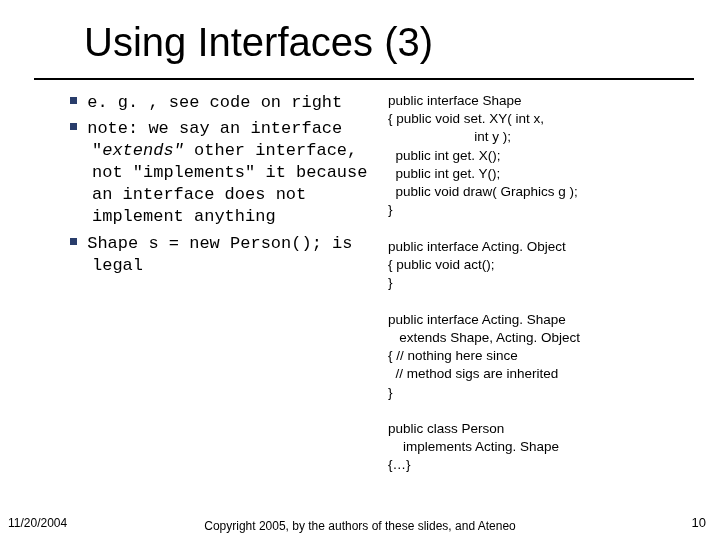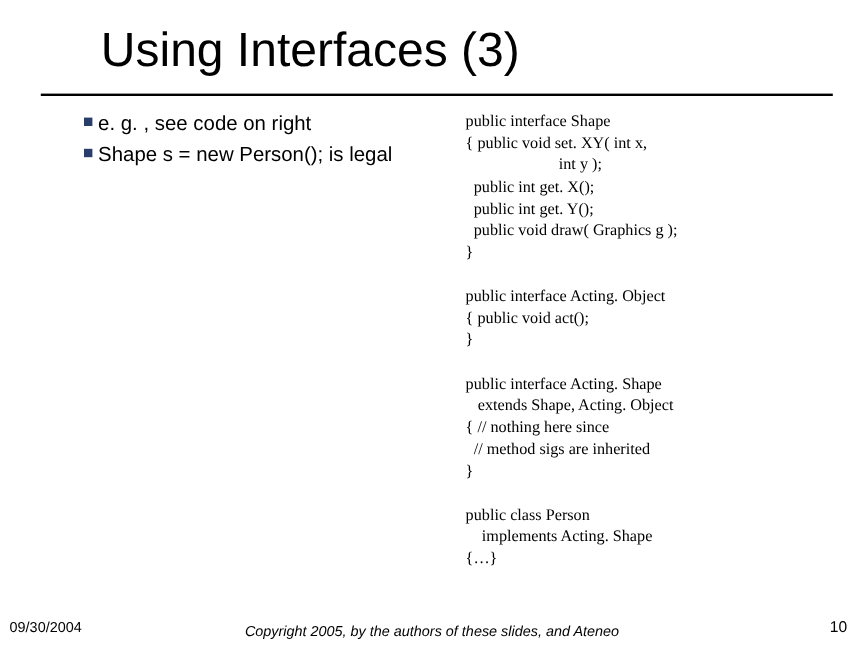--- a/index.html
+++ b/index.html
@@ -65,42 +65,41 @@
   }
   .lvl1 em, .lvl2 em {
     font-style: italic;
   }
   .lvl2 {
     font-size: 17px;
     line-height: 1.3;
     margin: 4px 0 4px 0;
     padding-left: 72px;
     text-indent: -22px;
-    font-family: Liberation Sans, sans-serif;
+    font-family: Liberation Mono, monospace;
   }
   .code {
     position: absolute;
     left: 388px;
     top: 92px;
     width: 330px;
-    font-family: Liberation Serif, serif;
+    font-family: Liberation Sans, sans-serif;
     font-size: 13.5px;
     line-height: 1.35;
     white-space: pre;
   }
   .footer-copy {
     position: absolute;
     bottom: 6px;
     left: 0;
     width: 720px;
     text-align: center;
     font-size: 12px;
     line-height: 1.25;
     font-family: Verdana, sans-serif;
-    font-style: italic;
   }
   .footer-date {
     position: absolute;
     left: 8px;
     bottom: 10px;
     font-size: 12px;
     font-family: Verdana, sans-serif;
   }
   .footer-num {
     position: absolute;
@@ -121,20 +120,26 @@
   </div>
 
   <div class="content">
 
 
     <div class="lvl2">
       <span class="b-square small"></span>
       <span>e. g. , see code on right</span>
     </div>
 
+    <div class="lvl2">
+      <span class="b-square small"></span>
+      <span>
+        <span>note: we say an interface "</span><em>extends"</em><span> other interface, not "implements" it because an interface does not implement anything</span>
+      </span>
+    </div>
 
 
     <div class="lvl2">
       <span class="b-square small"></span>
       <span>Shape s = new Person(); is legal</span>
     </div>
 
   </div>
 
   <div class="code">public interface Shape
@@ -152,19 +157,19 @@
 public interface Acting. Shape
    extends Shape, Acting. Object
 { // nothing here since
   // method sigs are inherited
 }
 
 public class Person
     implements Acting. Shape
 {…}</div>
 
-  <div class="footer-date">09/30/2004</div>
+  <div class="footer-date">11/20/2004</div>
   <div class="footer-copy">
     <span>Copyright 2005, by the authors of these slides, and Ateneo</span><br>
   </div>
   <div class="footer-num">10</div>
 
 </div>
 
 </body></html>

